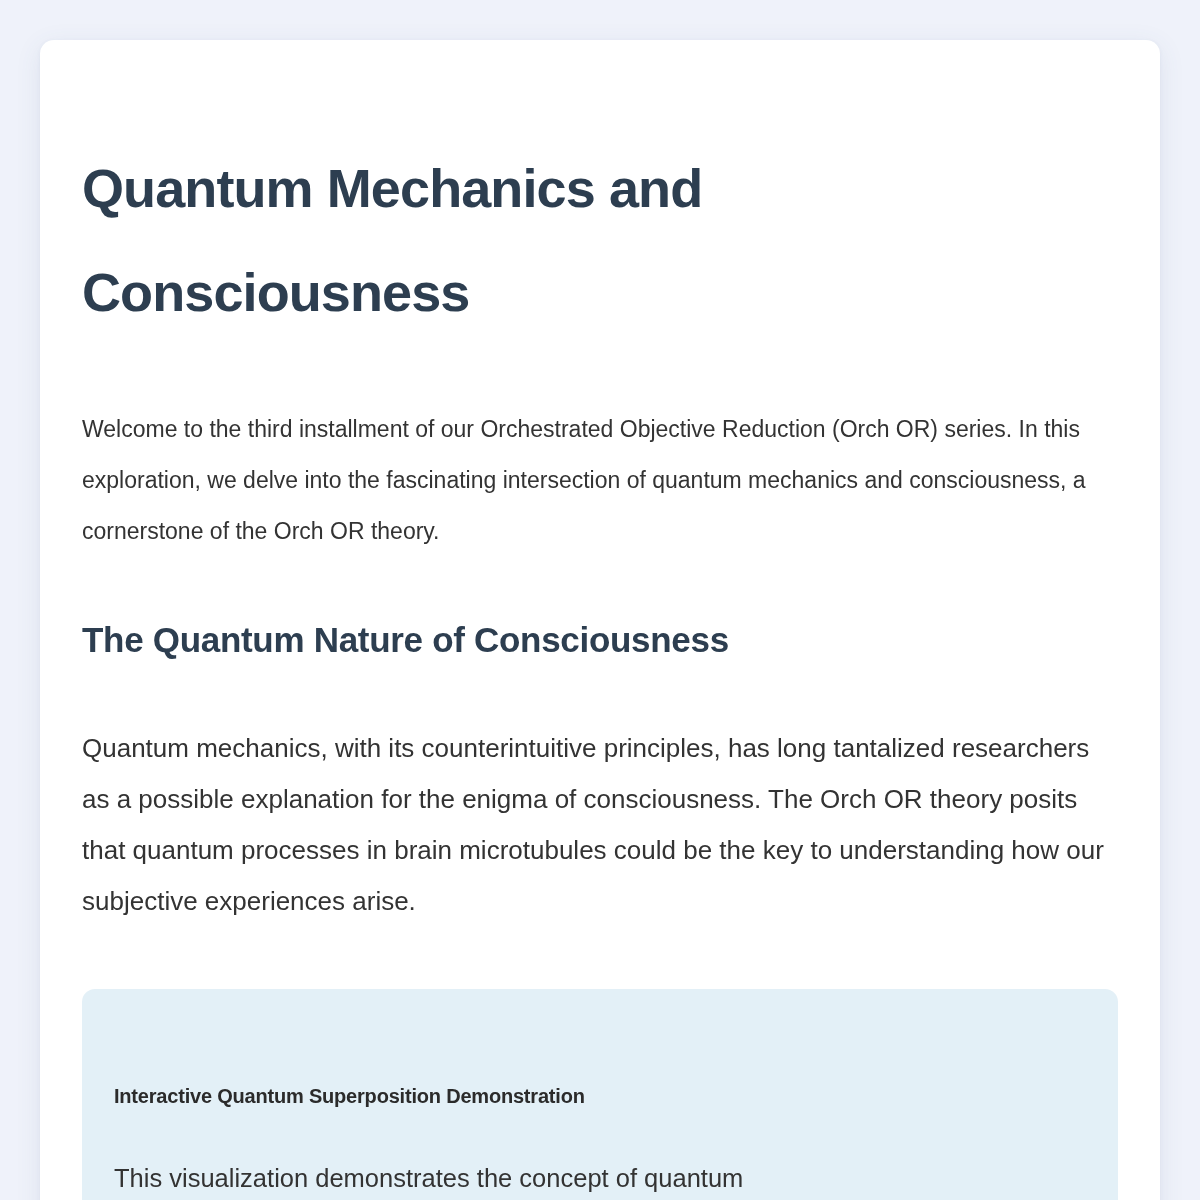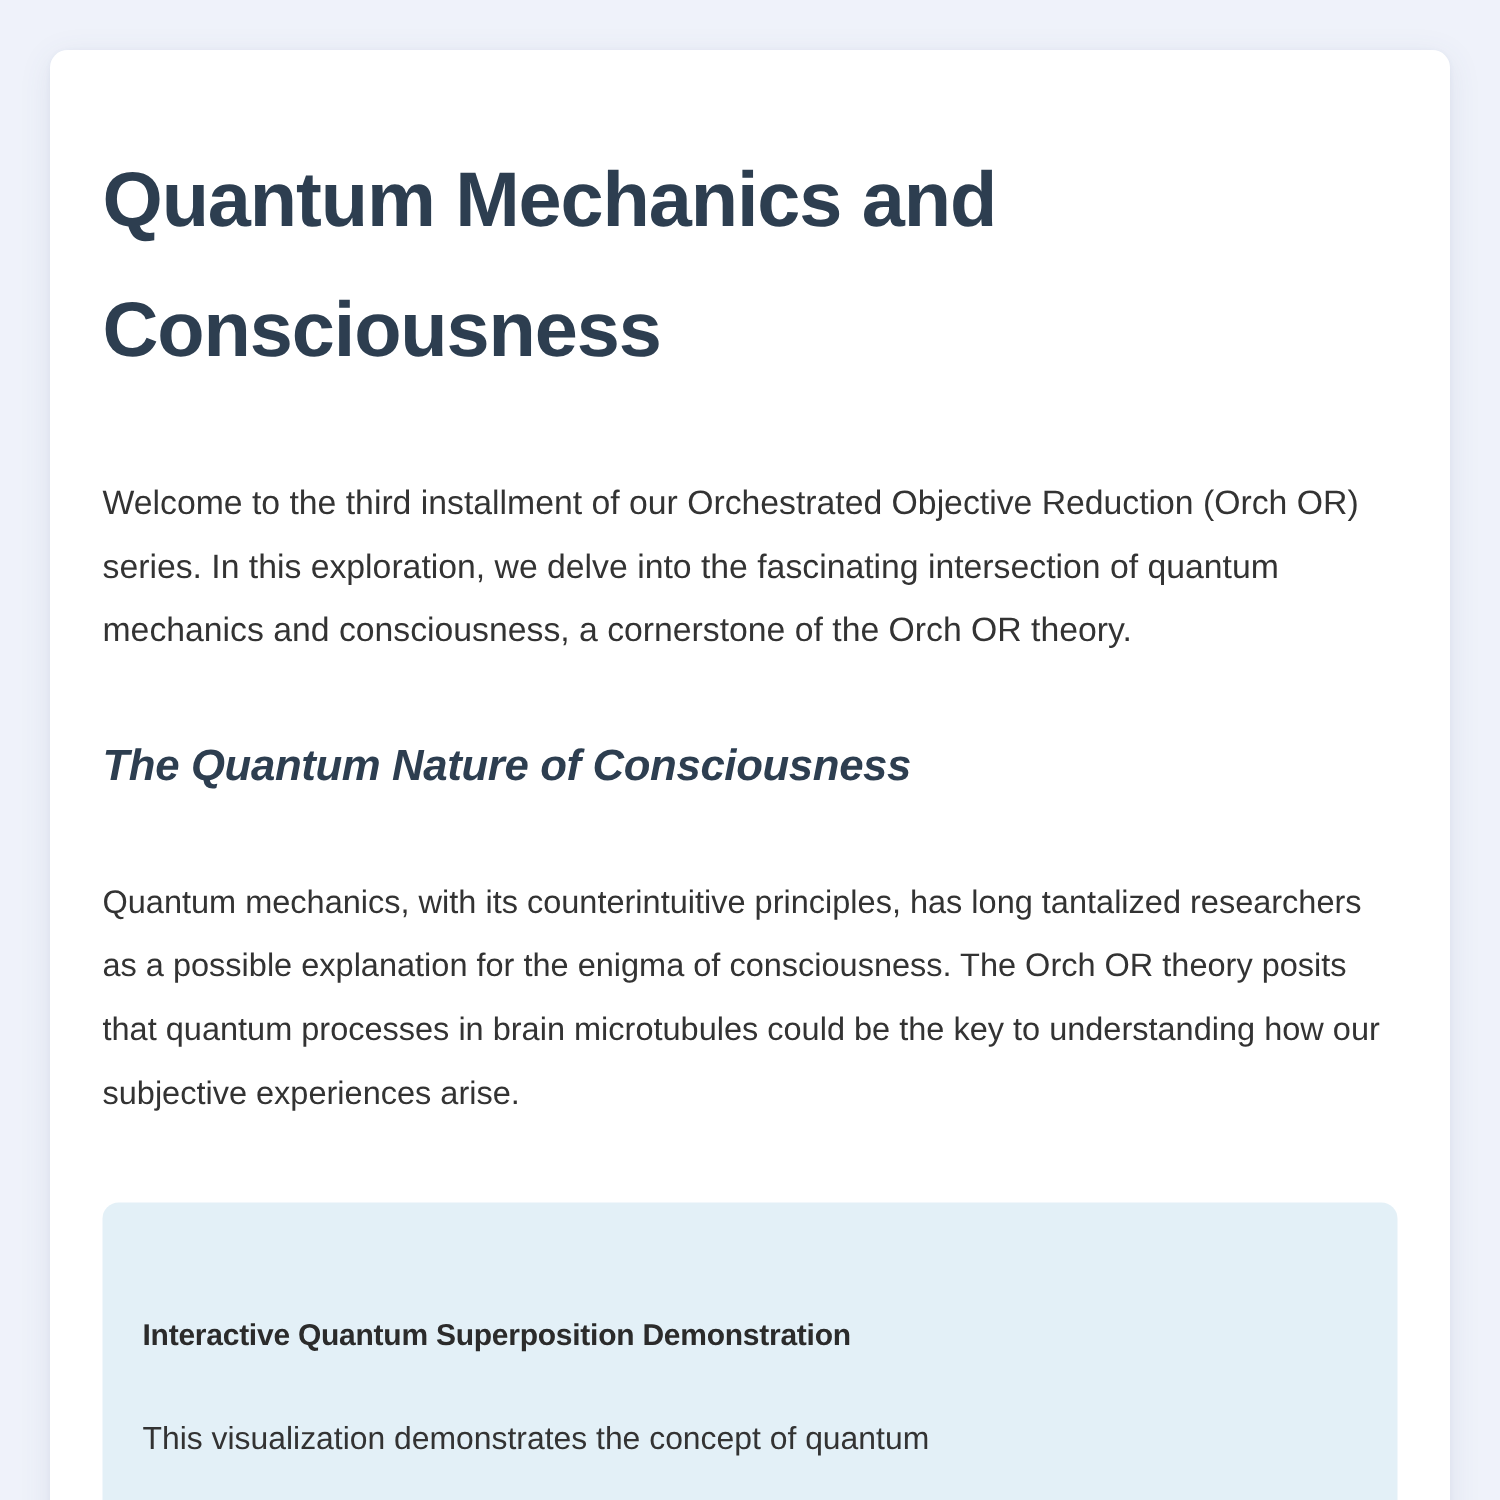--- a/index.html
+++ b/index.html
@@ -25,48 +25,47 @@
     border-radius: 14px;
     box-shadow: 0 6px 26px rgba(70, 90, 130, 0.10),
                 0 1px 4px rgba(70, 90, 130, 0.06);
     overflow: hidden;
     box-sizing: border-box;
     padding: 0 42px;
   }
 
   .article-title {
     margin: 0;
-    padding-top: 69px;
-    font-size: 62px;
+    padding-top: 96px;
+    font-size: 54px;
     line-height: 104px;
     font-weight: 700;
     letter-spacing: -0.9px;
     color: #2d3e50;
     max-width: 760px;
   }
 
   .intro-paragraph {
     margin: 0;
     padding-top: 60px;
-    font-size: 27px;
+    font-size: 23px;
     line-height: 51px;
     color: #333333;
     max-width: 1042px;
     font-weight: 400;
   }
 
   .section-heading {
     margin: 0;
     padding-top: 62px;
     font-size: 35px;
     line-height: 42px;
     font-weight: 700;
     letter-spacing: -0.3px;
     color: #2d3e50;
-    font-style: italic;
   }
 
   .body-paragraph {
     margin: 0;
     padding-top: 62px;
     font-size: 26px;
     line-height: 51px;
     color: #333333;
     max-width: 1045px;
     font-weight: 400;
@@ -76,21 +75,21 @@
     margin: 62px 0 0 0;
     background: #e3f0f7;
     border-radius: 13px;
     padding: 34px 32px 40px 32px;
     box-sizing: border-box;
   }
 
   .demo-title {
     margin: 0;
     padding-top: 56px;
-    font-size: 24px;
+    font-size: 20px;
     line-height: 34px;
     font-weight: 700;
     color: #2b2b2b;
     letter-spacing: -0.2px;
   }
 
   .demo-description {
     margin: 0;
     padding-top: 40px;
     font-size: 25.5px;

